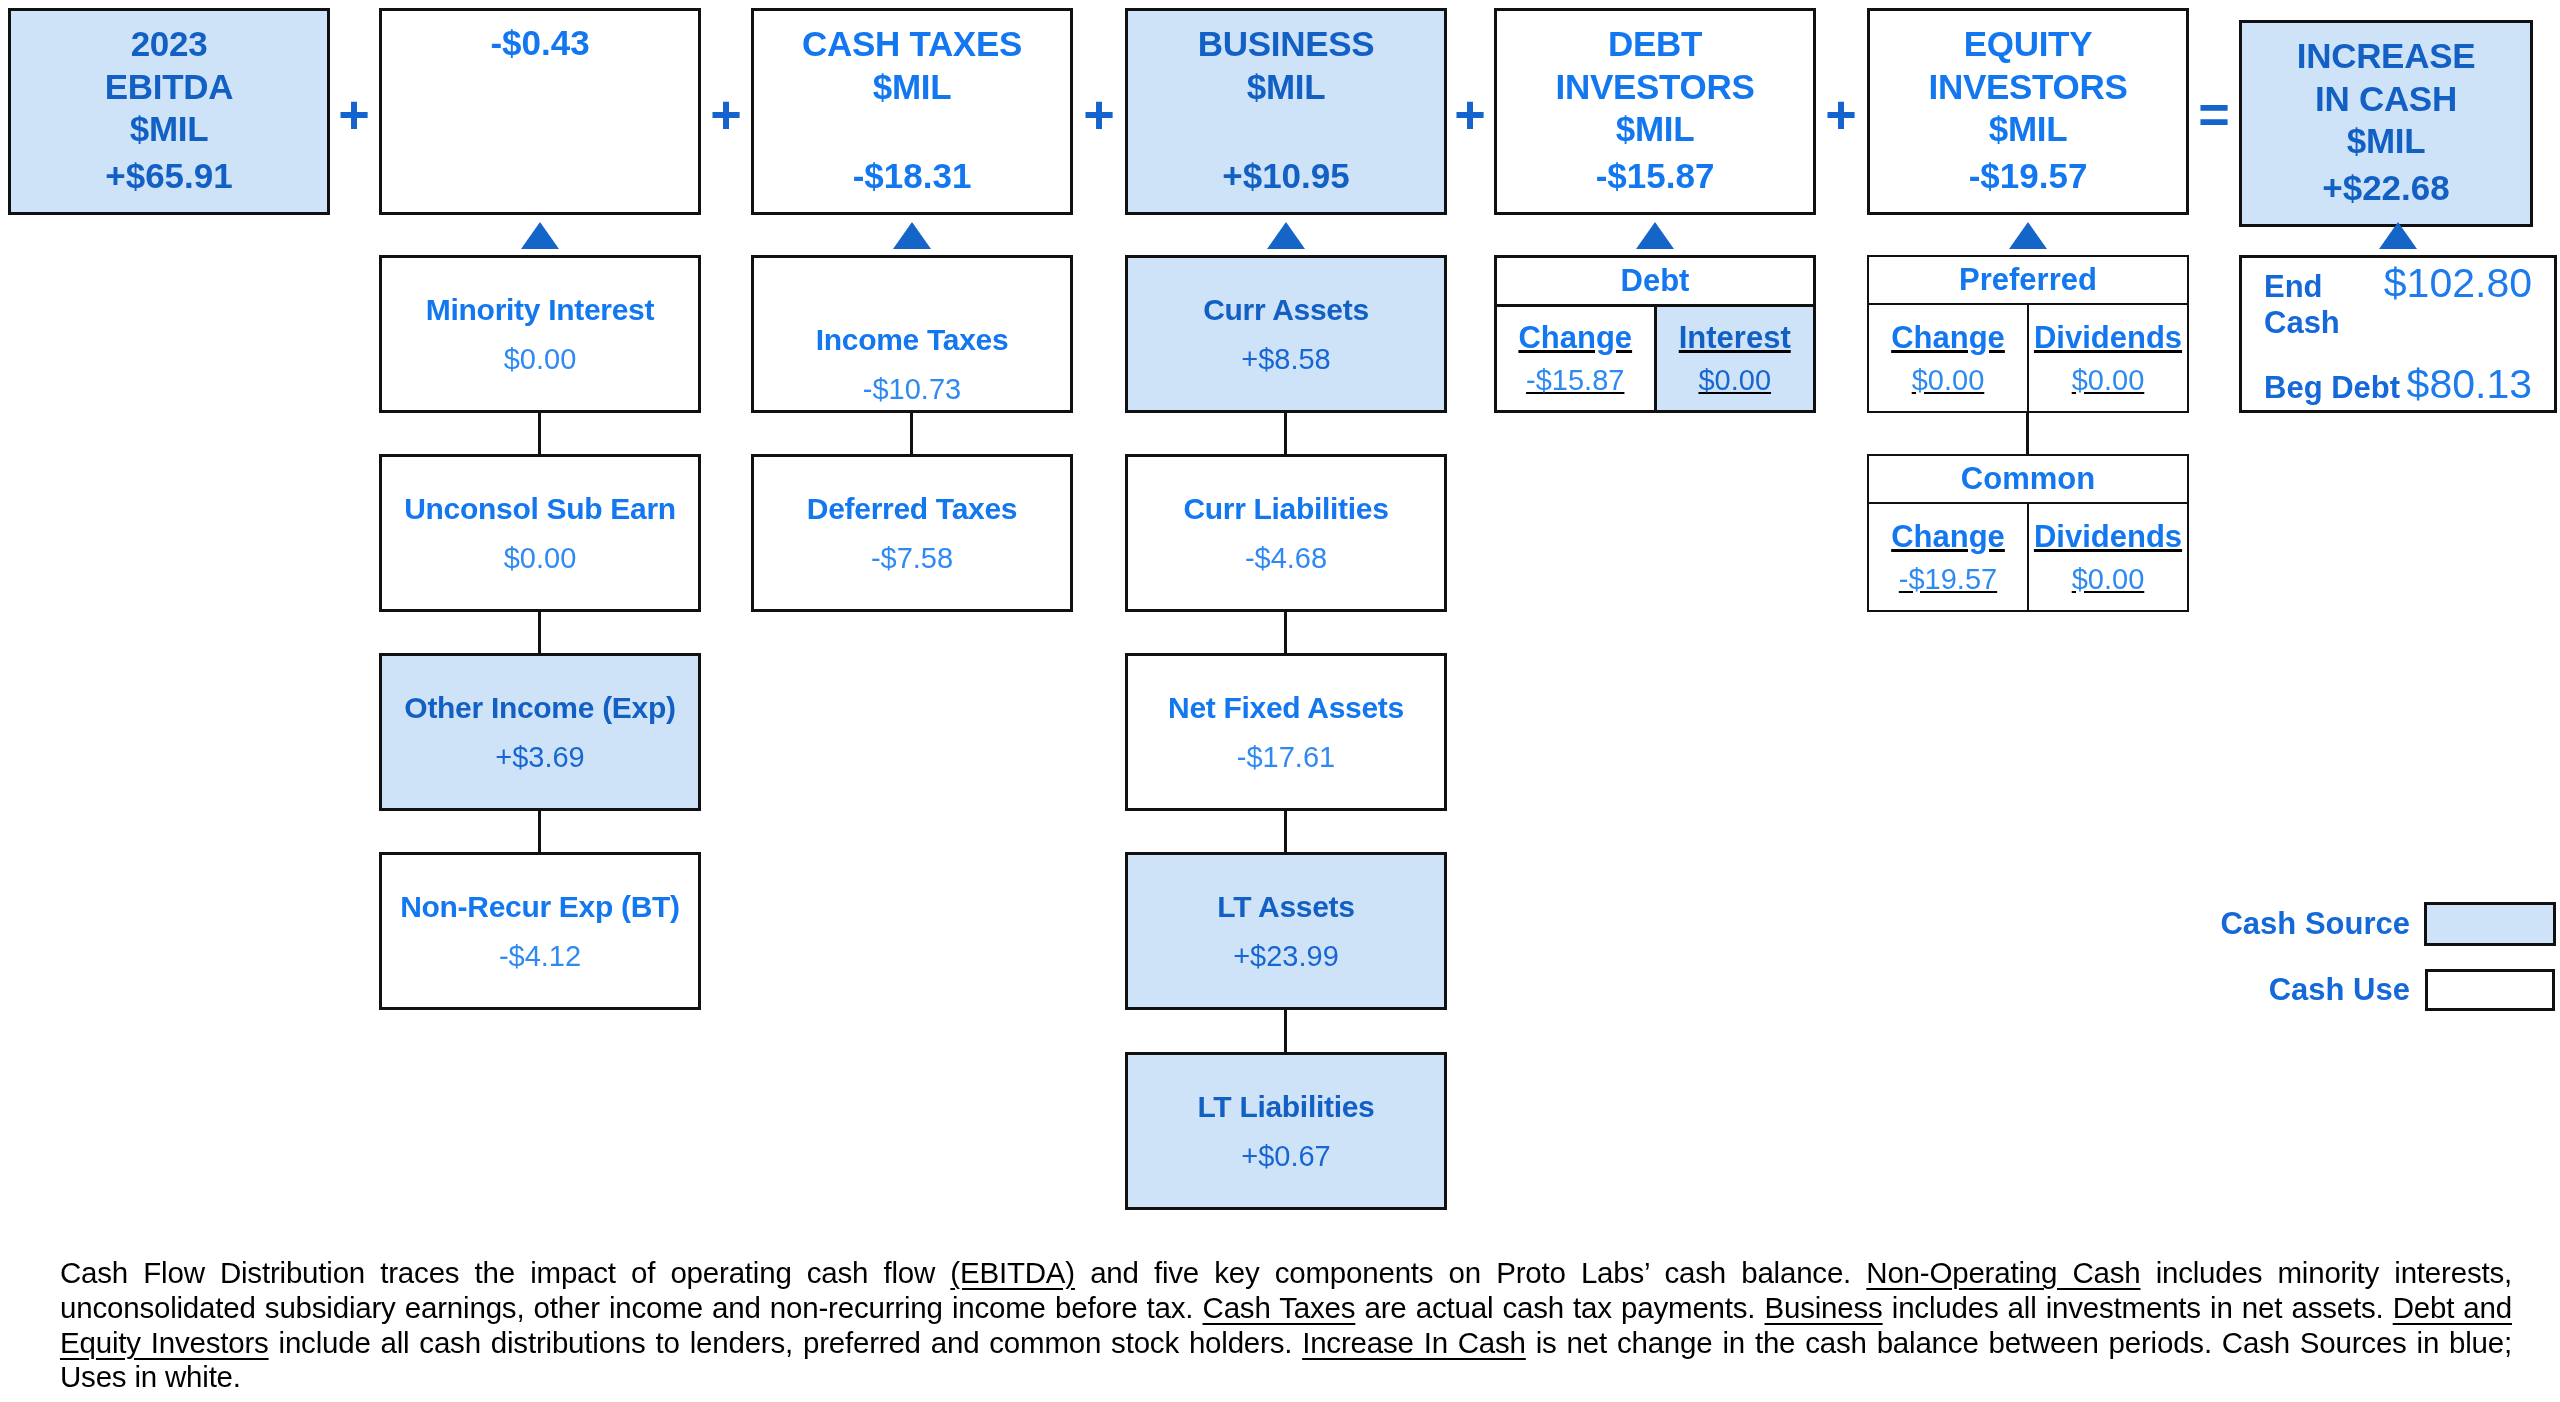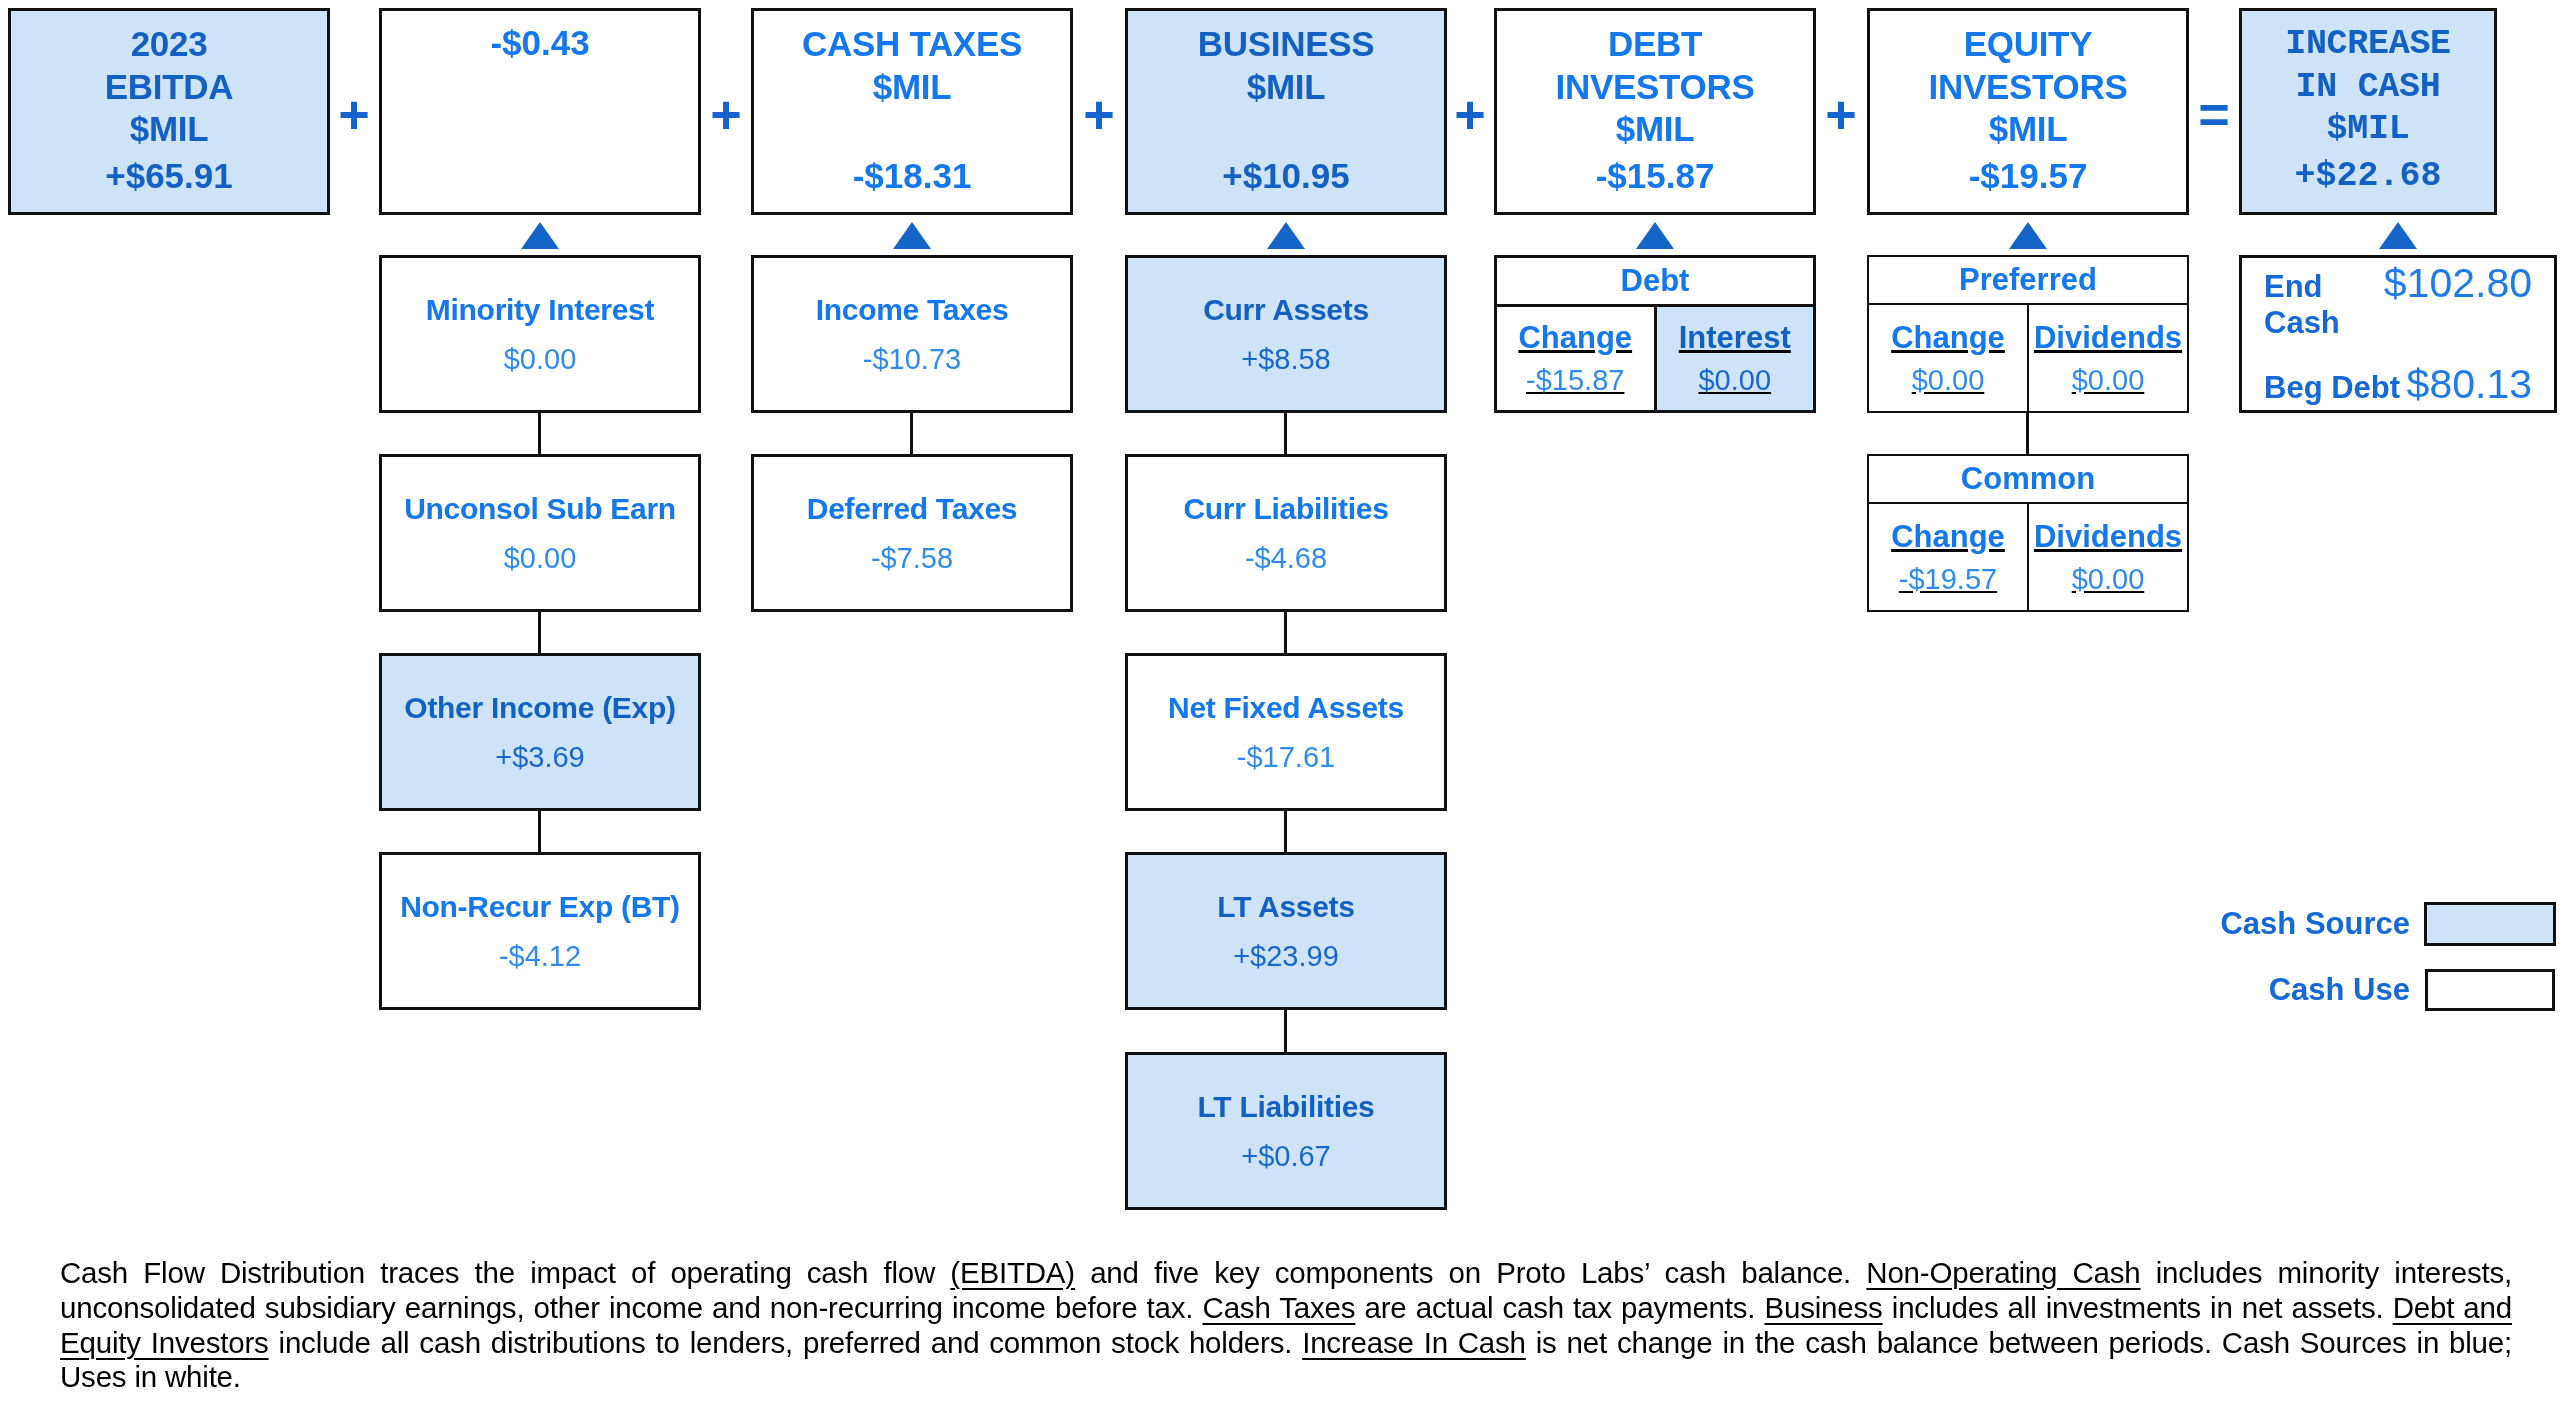--- a/index.html
+++ b/index.html
@@ -130,21 +130,21 @@
   <div class="op" style="left:1841px;top:114px;">+</div>
 
   <div class="box top-box" style="left:1867px;top:8px;width:322px;height:207px;">
     <div class="tb-title">EQUITY
 INVESTORS
 $MIL</div>
     <div class="tb-value">-$19.57</div>
   </div>
   <div class="op" style="left:2214px;top:114px;">=</div>
 
-  <div class="box top-box blue" style="left:2239px;top:8px;width:258px;height:207px;font-family:Liberation Mono, monospace;">
+  <div class="box top-box blue" style="left:2239px;top:20px;width:294px;height:207px;">
     <div class="tb-title">INCREASE
 IN CASH
 $MIL</div>
     <div class="tb-value">+$22.68</div>
   </div>
 
   <div class="arrow-up" style="left:540px;top:222px;"></div>
   <div class="arrow-up" style="left:912px;top:222px;"></div>
   <div class="arrow-up" style="left:1286px;top:222px;"></div>
   <div class="arrow-up" style="left:1655px;top:222px;"></div>
@@ -164,21 +164,21 @@
   <div class="box sub-box blue" style="left:379px;top:653px;width:322px;height:158px;">
     <div class="sb-label">Other Income (Exp)</div>
     <div class="sb-value">+$3.69</div>
   </div>
   <div class="connector" style="left:538px;top:811px;height:41px;"></div>
   <div class="box sub-box" style="left:379px;top:852px;width:322px;height:158px;">
     <div class="sb-label">Non-Recur Exp (BT)</div>
     <div class="sb-value">-$4.12</div>
   </div>
 
-  <div class="box sub-box" style="left:751px;top:255px;width:322px;height:158px;">
+  <div class="box sub-box" style="left:751px;top:255px;width:322px;height:158px;justify-content:flex-end;">
     <div class="sb-label">Income Taxes</div>
     <div class="sb-value">-$10.73</div>
   </div>
   <div class="connector" style="left:910px;top:413px;height:41px;"></div>
   <div class="box sub-box" style="left:751px;top:454px;width:322px;height:158px;">
     <div class="sb-label">Deferred Taxes</div>
     <div class="sb-value">-$7.58</div>
   </div>
 
   <div class="box sub-box blue" style="left:1125px;top:255px;width:322px;height:158px;">

